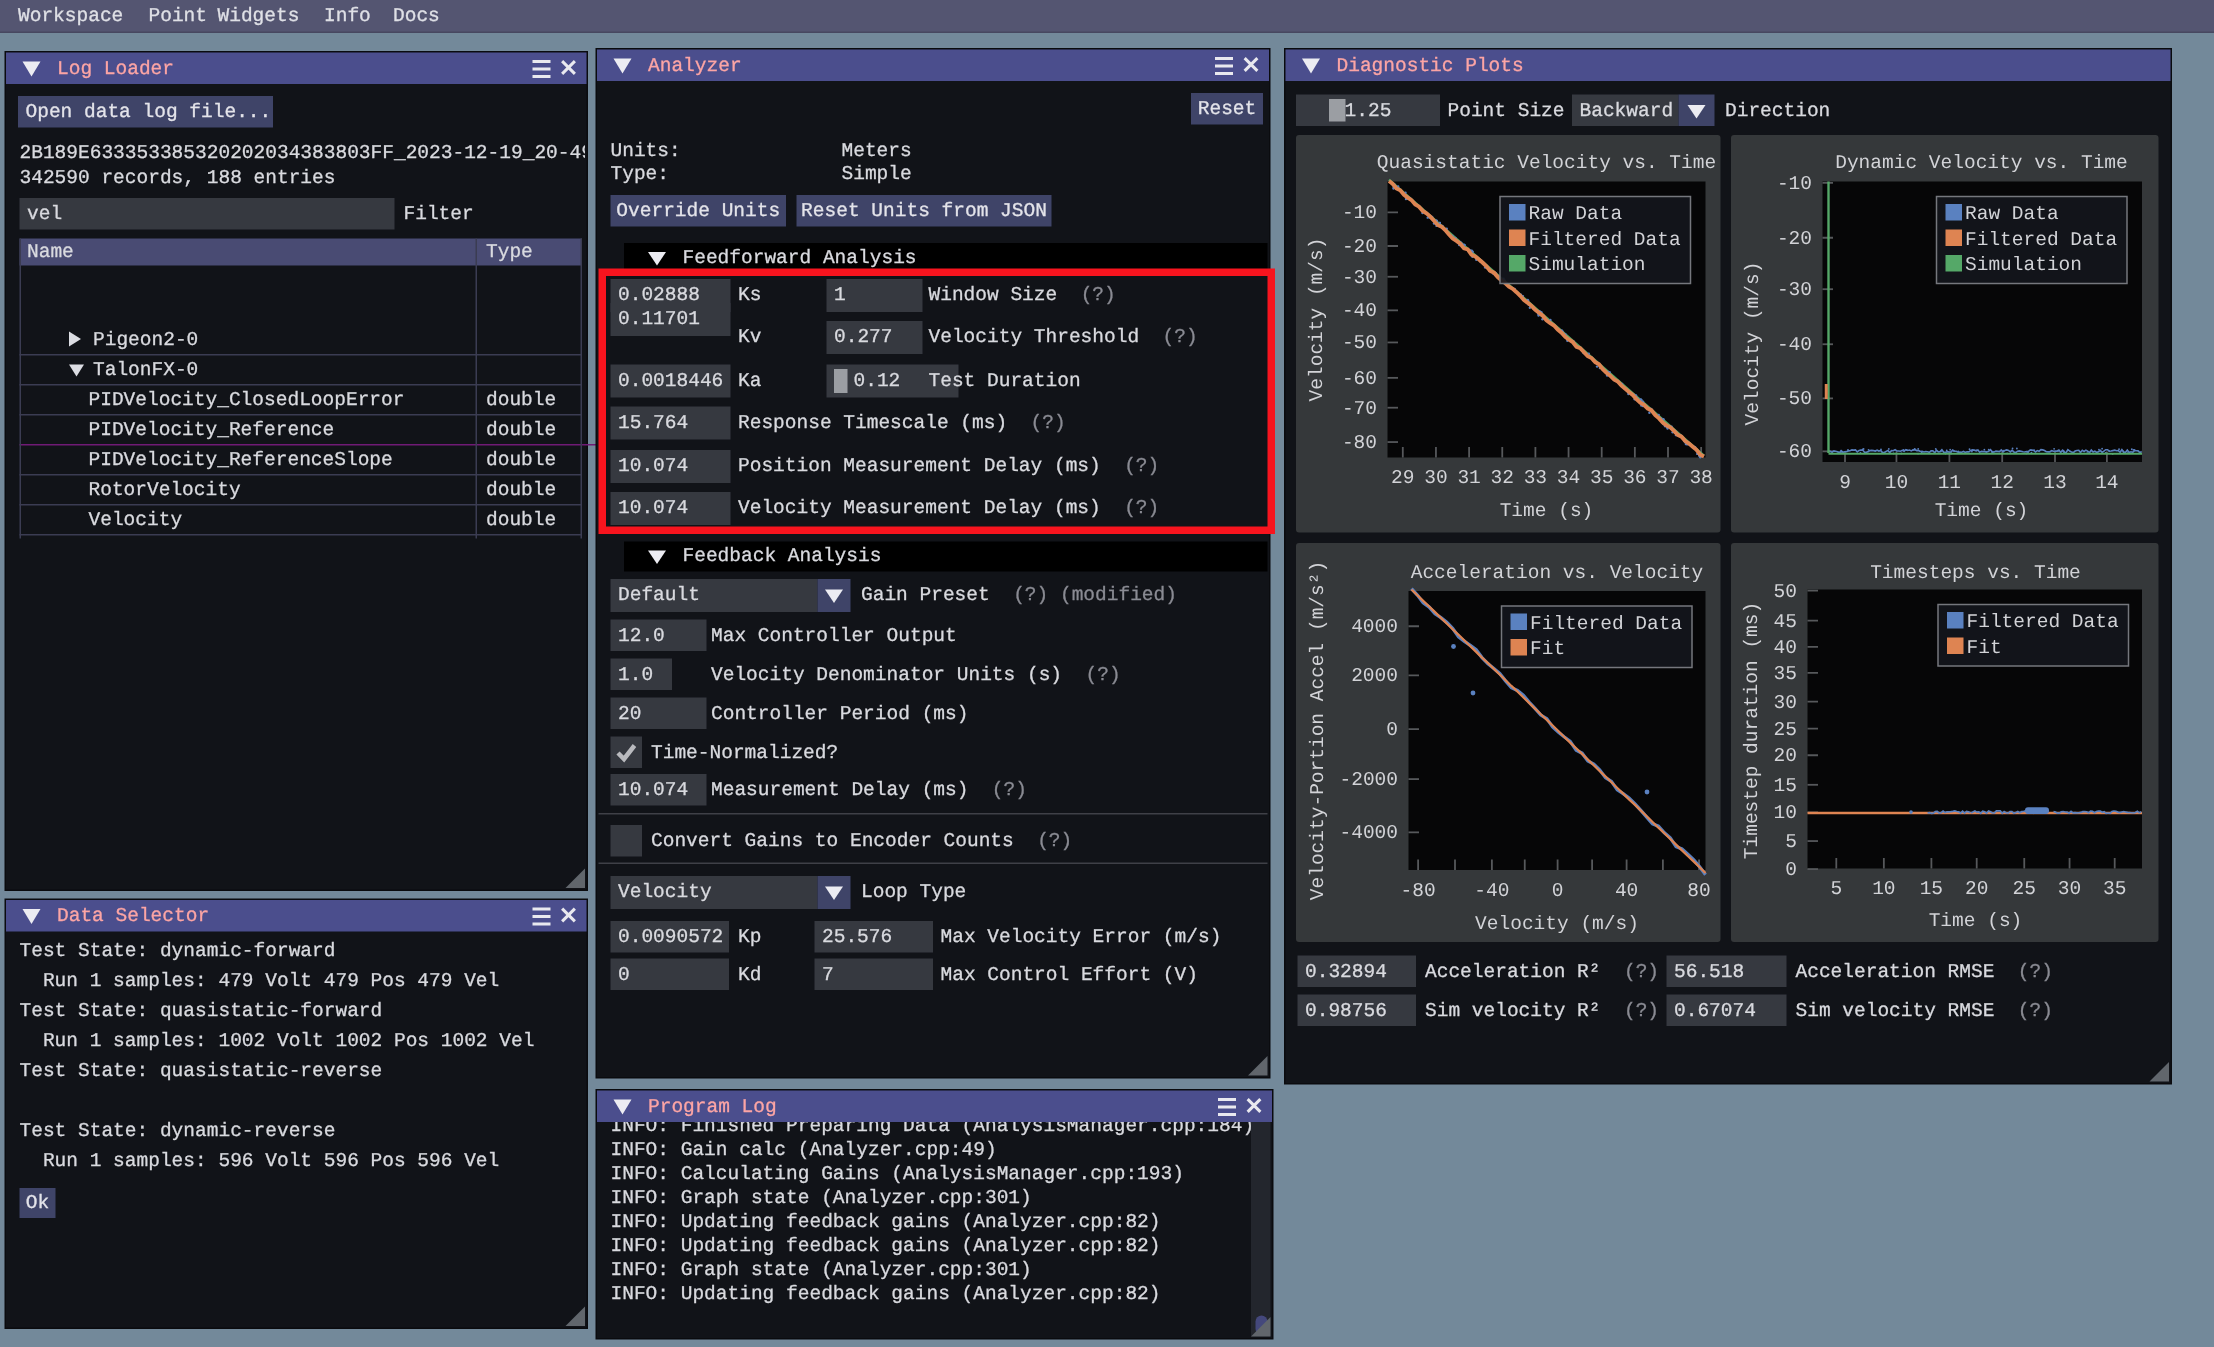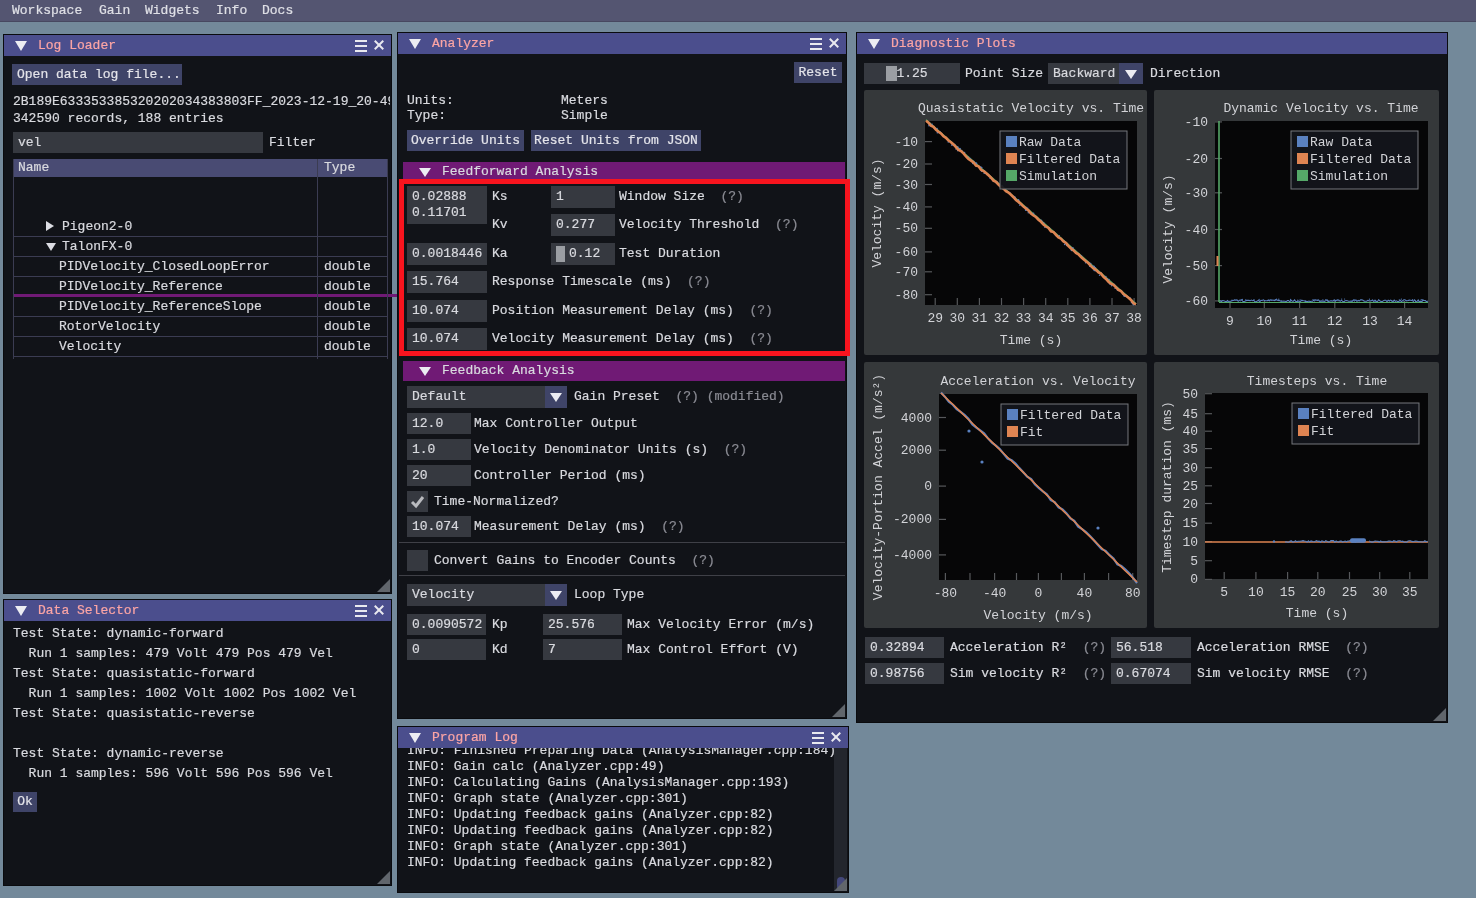--- a/index.html
+++ b/index.html
@@ -15,32 +15,32 @@
 .ham:after{content:"";position:absolute;left:0;top:3px;width:12px;height:2px;background:#e9e9ef}
 .xx{position:absolute;right:7px;top:5px;width:10px;height:10px}
 .xx:before,.xx:after{content:"";position:absolute;left:-1px;top:4px;width:12px;height:2px;background:#e9e9ef}
 .xx:before{transform:rotate(45deg)}
 .xx:after{transform:rotate(-45deg)}
 .lb{position:absolute;white-space:pre}
 .clip{overflow:hidden}
 .dim{color:#8a8b93}
 .inp{position:absolute;background:#363940;padding-left:5px;box-sizing:border-box;white-space:pre}
 .btn{position:absolute;background:#3f4468;text-align:center;color:#e4e4ea;white-space:pre}
-.shdr{position:absolute;left:5px;right:1px;height:20px;background:#701a75;line-height:20px}
+.shdr{position:absolute;left:18px;right:1px;height:20px;background:#000000;line-height:20px}
 .cb{position:absolute;width:21px;height:21px;background:#363940}
 .hsep{position:absolute;left:1px;right:1px;height:1px;background:#3f4047}
 .tarrv{position:absolute;top:6px;width:0;height:0;border-left:5px solid transparent;border-right:5px solid transparent;border-top:8px solid #dcdde3}
 .tarrr{position:absolute;top:4px;width:0;height:0;border-top:5px solid transparent;border-bottom:5px solid transparent;border-left:8px solid #dcdde3}
 .plot{position:absolute;background:#35383a;border-radius:2px}
 .grip{position:absolute;right:1px;bottom:1px;width:0;height:0;border-left:13px solid transparent;border-bottom:13px solid #61666c}
 </style></head>
 <body>
 <div id="menubar">
     <span style="left:12px">Workspace</span>
-    <span style="left:99px">Gain</span>
+    <span style="left:99px">Point</span>
     <span style="left:145px">Widgets</span>
     <span style="left:216px">Info</span>
     <span style="left:262px">Docs</span>
   </div>
 <div class="win" style="left:4px;top:35px;width:387px;height:558px">
     <div class="tb">
       <span class="arr"></span>
       <span class="tt">Log Loader</span>
       <span class="ham"></span>
       <span class="xx"></span>
@@ -56,21 +56,21 @@
       <span style="position:absolute;left:49px">Pigeon2-0</span>
     </div>
     <div style="position:absolute;left:9px;top:202px;width:375px;height:20px;border-bottom:1px solid #3b3c52;box-sizing:border-box;line-height:19px">
       <span class="tarrv" style="left:33px"></span>
       <span style="position:absolute;left:49px">TalonFX-0</span>
     </div>
     <div style="position:absolute;left:9px;top:222px;width:375px;height:20px;border-bottom:1px solid #3b3c52;box-sizing:border-box;line-height:19px">
       <span style="position:absolute;left:46px">PIDVelocity_ClosedLoopError</span>
       <span style="position:absolute;left:311px">double</span>
     </div>
-    <div style="position:absolute;left:9px;top:242px;width:447px;height:20px;border-bottom:3px solid #701a75;box-sizing:border-box;line-height:19px">
+    <div style="position:absolute;left:9px;top:242px;width:447px;height:20px;border-bottom:1px solid #701a75;box-sizing:border-box;line-height:19px">
       <span style="position:absolute;left:46px">PIDVelocity_Reference</span>
       <span style="position:absolute;left:311px">double</span>
     </div>
     <div style="position:absolute;left:9px;top:262px;width:375px;height:20px;border-bottom:1px solid #3b3c52;box-sizing:border-box;line-height:19px">
       <span style="position:absolute;left:46px">PIDVelocity_ReferenceSlope</span>
       <span style="position:absolute;left:311px">double</span>
     </div>
     <div style="position:absolute;left:9px;top:282px;width:375px;height:20px;border-bottom:1px solid #3b3c52;box-sizing:border-box;line-height:19px">
       <span style="position:absolute;left:46px">RotorVelocity</span>
       <span style="position:absolute;left:311px">double</span>
@@ -122,40 +122,40 @@
     <div class="inp" style="left:9px;top:153px;width:80px;height:22px;line-height:22px">0.02888</div>
     <div class="lb" style="left:94px;top:153px;height:22px;line-height:22px">Ks</div>
     <div class="inp" style="left:153px;top:153px;width:64px;height:22px;line-height:22px">1</div>
     <div class="lb" style="left:221px;top:153px;height:22px;line-height:22px">Window Size<span class="dim">  (?)</span></div>
     <div class="inp" style="left:9px;top:169px;width:80px;height:22px;line-height:22px">0.11701</div>
     <div class="lb" style="left:94px;top:181px;height:22px;line-height:22px">Kv</div>
     <div class="inp" style="left:153px;top:181px;width:64px;height:22px;line-height:22px">0.277</div>
     <div class="lb" style="left:221px;top:181px;height:22px;line-height:22px">Velocity Threshold<span class="dim">  (?)</span></div>
     <div class="inp" style="left:9px;top:210px;width:80px;height:22px;line-height:22px">0.0018446</div>
     <div class="lb" style="left:94px;top:210px;height:22px;line-height:22px">Ka</div>
-    <div class="inp" style="left:153px;top:210px;width:64px;height:22px;line-height:22px;padding-left:12px"><span style="position:absolute;left:5px;top:3px;width:9px;height:16px;background:#9b9ea3"></span><span style="position:absolute;left:18px">0.12</span></div>
+    <div class="inp" style="left:153px;top:210px;width:88px;height:22px;line-height:22px;padding-left:12px"><span style="position:absolute;left:5px;top:3px;width:9px;height:16px;background:#9b9ea3"></span><span style="position:absolute;left:18px">0.12</span></div>
     <div class="lb" style="left:221px;top:210px;height:22px;line-height:22px">Test Duration</div>
     <div class="inp" style="left:9px;top:238px;width:80px;height:22px;line-height:22px">15.764</div>
     <div class="lb" style="left:94px;top:238px;height:22px;line-height:22px">Response Timescale (ms)<span class="dim">  (?)</span></div>
     <div class="inp" style="left:9px;top:267px;width:80px;height:22px;line-height:22px">10.074</div>
     <div class="lb" style="left:94px;top:267px;height:22px;line-height:22px">Position Measurement Delay (ms)<span class="dim">  (?)</span></div>
     <div class="inp" style="left:9px;top:295px;width:80px;height:22px;line-height:22px">10.074</div>
     <div class="lb" style="left:94px;top:295px;height:22px;line-height:22px">Velocity Measurement Delay (ms)<span class="dim">  (?)</span></div>
     <div class="shdr" style="top:328px">
       <span class="arr2"></span>
       <span style="position:absolute;left:39px">Feedback Analysis</span>
     </div>
     <div class="inp" style="left:9px;top:353px;width:138px;height:22px;line-height:22px">Default</div>
     <div style="position:absolute;left:147px;top:353px;width:22px;height:22px;background:#3f4468">
       <span class="carr" style="left:5px"></span>
     </div>
     <div class="lb" style="left:176px;top:353px;height:22px;line-height:22px">Gain Preset<span class="dim">  (?) (modified)</span></div>
     <div class="inp" style="left:9px;top:380px;width:64px;height:21px;line-height:21px">12.0</div>
     <div class="lb" style="left:76px;top:380px;height:21px;line-height:21px">Max Controller Output</div>
-    <div class="inp" style="left:9px;top:406px;width:64px;height:21px;line-height:21px">1.0</div>
+    <div class="inp" style="left:9px;top:406px;width:41px;height:21px;line-height:21px">1.0</div>
     <div class="lb" style="left:76px;top:406px;height:21px;line-height:21px">Velocity Denominator Units (s)<span class="dim">  (?)</span></div>
     <div class="inp" style="left:9px;top:432px;width:64px;height:21px;line-height:21px">20</div>
     <div class="lb" style="left:76px;top:432px;height:21px;line-height:21px">Controller Period (ms)</div>
     <div class="cb" style="left:9px;top:458px"><svg width="21" height="21">
         <polyline points="5,11 9,15 16,6" stroke="#b9babe" stroke-width="3" fill="none"></polyline>
       </svg></div>
     <div class="lb" style="left:36px;top:458px;height:21px;line-height:21px">Time-Normalized?</div>
     <div class="inp" style="left:9px;top:483px;width:64px;height:21px;line-height:21px">10.074</div>
     <div class="lb" style="left:76px;top:483px;height:21px;line-height:21px">Measurement Delay (ms)<span class="dim">  (?)</span></div>
     <div class="hsep" style="top:509px"></div>

